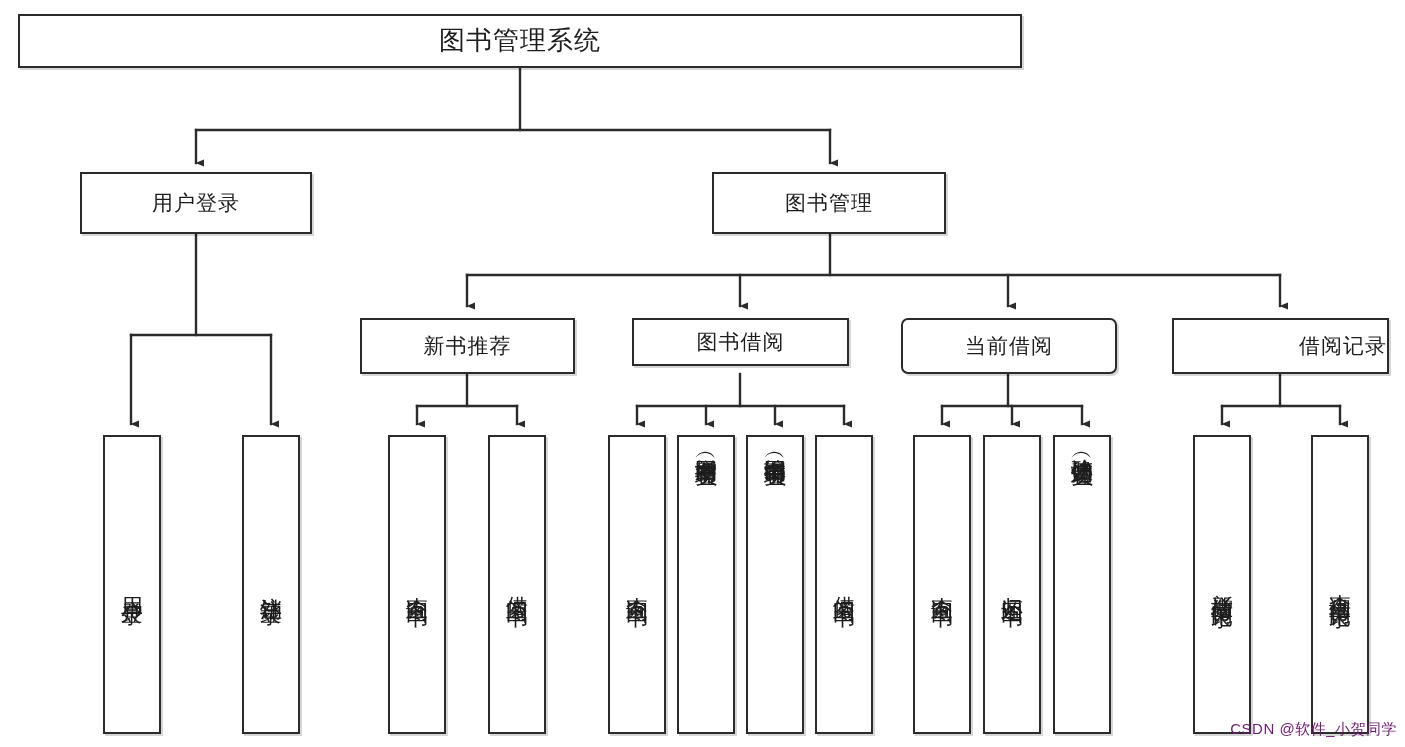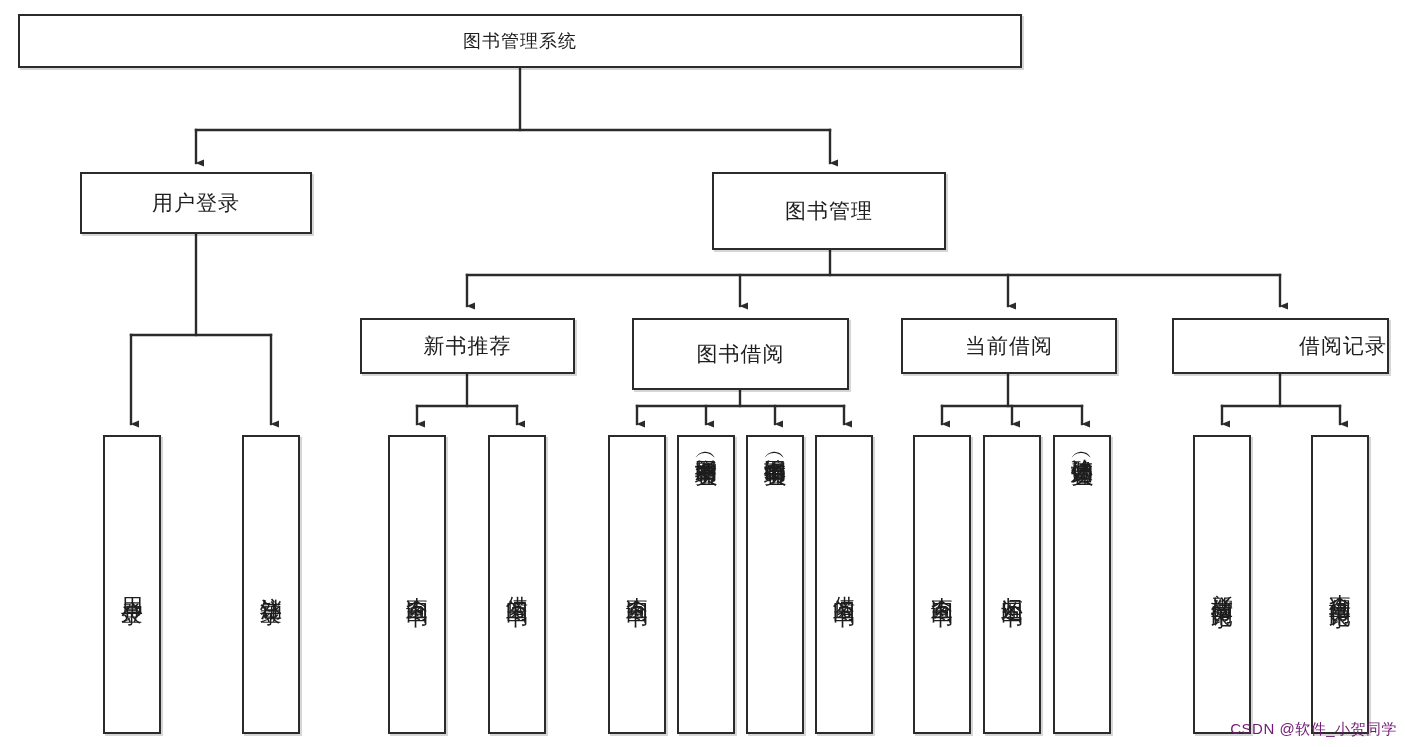--- a/index.html
+++ b/index.html
@@ -43,21 +43,21 @@
     text-align: center;
     line-height: 1.15;
     white-space: nowrap;
   }
   
   .node.horiz .node-label {
     font-size: 21px;
     letter-spacing: 1px;
   }
   .node.root .node-label {
-    font-size: 18px;
+    font-size: 26px;
     letter-spacing: 1px;
   }
   
   .node.vert {
     align-items: flex-start;
     justify-content: center;
     padding-top: 4px;
   }
   .node.vert .node-label {
     writing-mode: vertical-rl;
@@ -145,31 +145,31 @@
     </g>
   </svg>
 
   <div class="node horiz root" style="left:18px; top:14px; width:1004px; height:54px;">
     <span class="node-label">图书管理系统</span>
   </div>
 
   <div class="node horiz" style="left:80px; top:172px; width:232px; height:62px;">
     <span class="node-label">用户登录</span>
   </div>
-  <div class="node horiz" style="left:712px; top:172px; width:234px; height:78px;">
+  <div class="node horiz" style="left:712px; top:172px; width:234px; height:62px;">
     <span class="node-label">图书管理</span>
   </div>
 
   <div class="node horiz" style="left:360px; top:318px; width:215px; height:56px;">
     <span class="node-label">新书推荐</span>
   </div>
-  <div class="node horiz" style="left:632px; top:318px; width:217px; height:72px;">
+  <div class="node horiz" style="left:632px; top:318px; width:217px; height:48px;">
     <span class="node-label">图书借阅</span>
   </div>
-  <div class="node horiz" style="left:901px; top:318px; width:216px; height:56px;">
+  <div class="node horiz" style="left:901px; top:318px; width:216px; height:56px;border-radius:7px;">
     <span class="node-label">当前借阅</span>
   </div>
   <div class="node horiz" style="left:1172px; top:318px; width:217px; height:56px;justify-content:flex-end;">
     <span class="node-label">借阅记录</span>
   </div>
 
   <div class="node vert centered" style="left:103px; top:435px; width:58px; height:299px;">
     <span class="node-label">用户登录</span>
   </div>
   <div class="node vert centered" style="left:242px; top:435px; width:58px; height:299px;">

